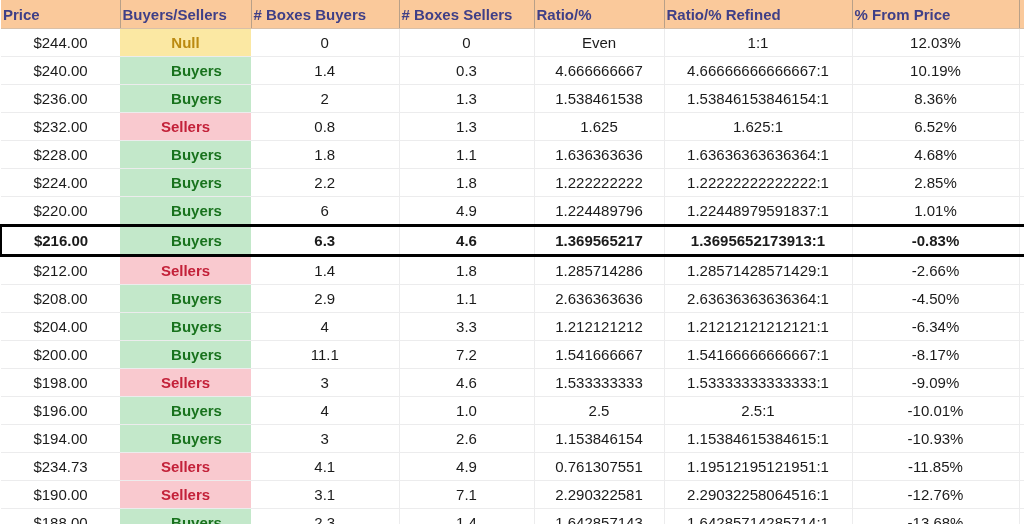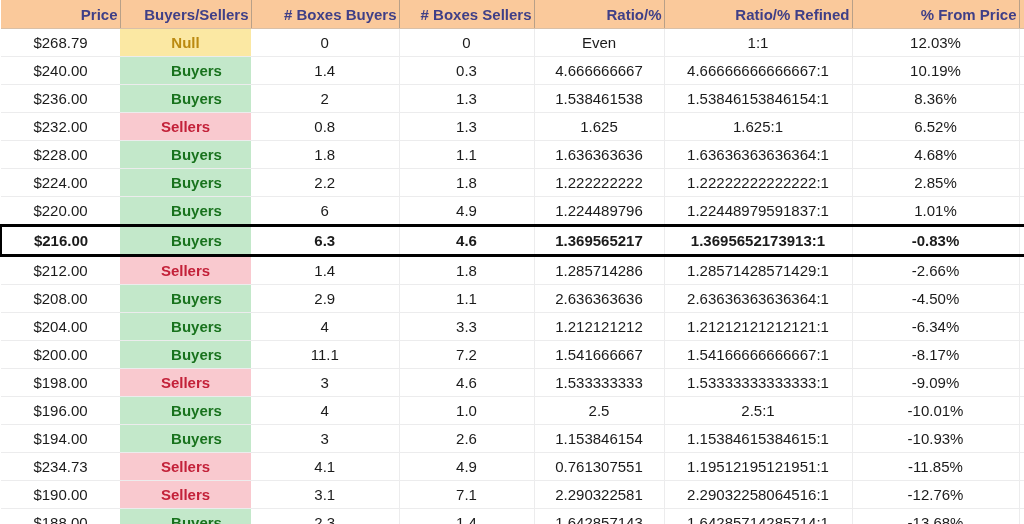--- a/index.html
+++ b/index.html
@@ -37,21 +37,21 @@
   col.c-ratioref { width: 188px; }
   col.c-pct      { width: 167px; }
   col.c-extra    { width: 26px; }
 
   thead th {
     height: 28px;
     background: #fac99b;
     color: #3f3f87;
     font-size: 15px;
     font-weight: bold;
-    text-align: right;
+    text-align: left;
     vertical-align: middle;
     border-right: 1px solid #b8a088;
     border-bottom: 1px solid #d8c0a8;
     padding: 0 2px;
     white-space: nowrap;
     overflow: hidden;
   }
   thead th.last-head { border-right: 1px solid #b8a088; }
 
   tbody td {
@@ -117,21 +117,21 @@
           <th># Boxes Buyers</th>
           <th># Boxes Sellers</th>
           <th>Ratio/%</th>
           <th>Ratio/% Refined</th>
           <th>% From Price</th>
           <th class="last-head"></th>
         </tr>
     </thead>
     <tbody id="table-body">
         <tr>
-          <td class="col-price">$268.79</td>
+          <td class="col-price">$244.00</td>
           <td class="col-bs state-null">Null</td>
           <td class="col-boxb">0</td>
           <td class="col-boxs">0</td>
           <td class="col-ratio">Even</td>
           <td class="col-ratioref">1:1</td>
           <td class="col-pct">12.03%</td>
           <td class="col-extra"></td>
         </tr>
         <tr>
           <td class="col-price">$240.00</td>

